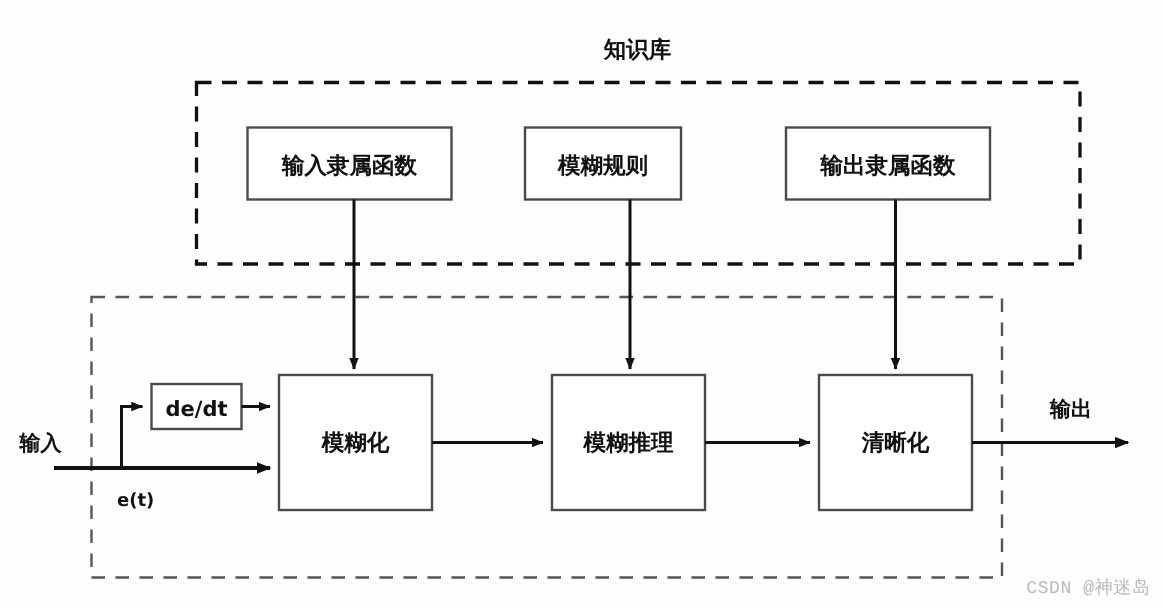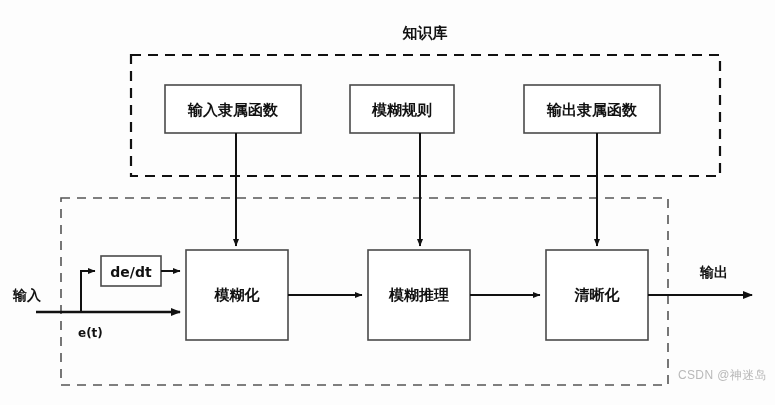--- a/index.html
+++ b/index.html
@@ -69,22 +69,22 @@
     font-family: "DejaVu Sans", "Liberation Sans", sans-serif;
     font-size: 14px;
     font-weight: bold;
   }
   .et-label {
     font-size: 12px;
   }
   .watermark {
     position: absolute;
     right: 8px;
-    bottom: 21px;
-    font-family: Liberation Sans, sans-serif;
+    bottom: 5px;
+    font-family: Liberation Mono, monospace;
     font-size: 12px;
     color: #b9b9b9;
     letter-spacing: 0.4px;
     white-space: nowrap;
     user-select: none;
   }
 </style>
 </head>
 <body>
 

